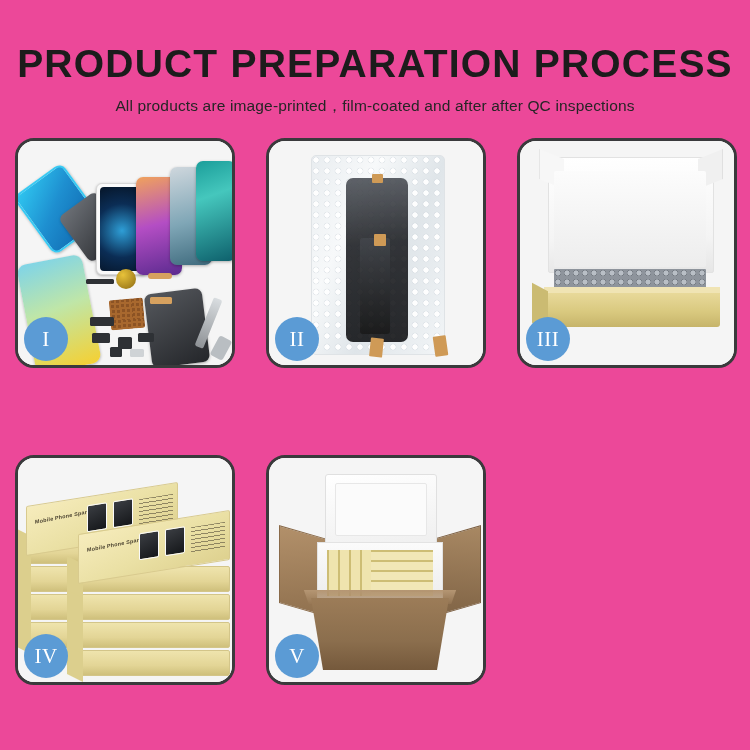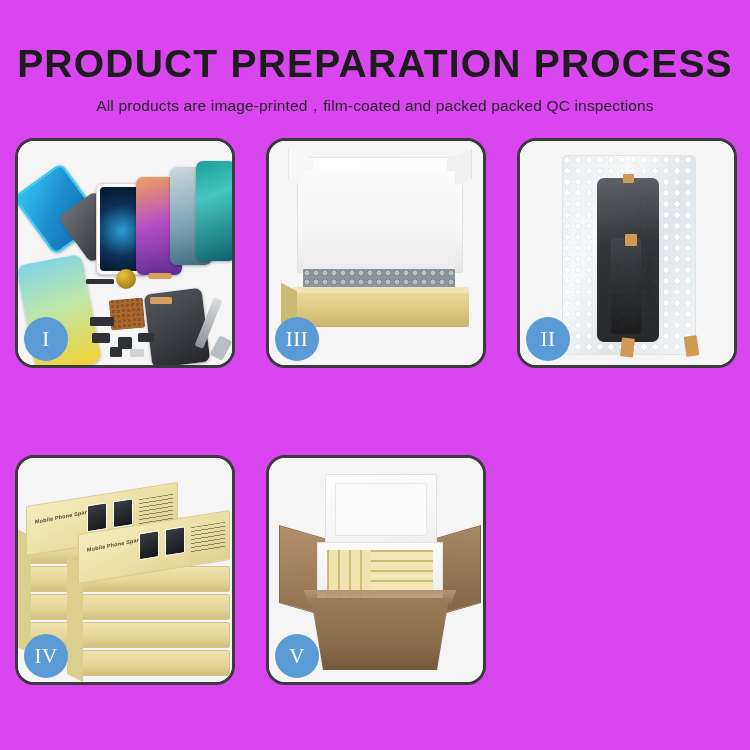--- a/index.html
+++ b/index.html
@@ -2,21 +2,21 @@
 <html><head>
 <meta charset="utf-8">
 <style>
   * { margin:0; padding:0; box-sizing:border-box; }
   html, body {
     width:750px; height:750px;
     background:#ffffff;
     font-family:"Liberation Sans", sans-serif;
     overflow:hidden;
   }
-  .page { position:relative; width:750px; height:750px; background:#d946ef;text-decoration:underline; }
+  .page { position:relative; width:750px; height:750px; background:#ec4899;text-decoration:underline; }
 
   
   .header { position:absolute; top:0; left:0; width:750px; text-align:center; }
   .title {
     font-size:39px; font-weight:700; letter-spacing:1.2px;
     color:#1c1c1c; line-height:1; padding-top:44px;
     font-family:"Liberation Sans", sans-serif;
   }
   .subtitle {
     font-size:15.5px; font-weight:400; color:#252525;
@@ -325,21 +325,21 @@
   .tb1 { left:56px; top:96px; width:16px; height:20px; transform:skewY(16deg); }
   .tb2 { left:58px; top:158px; width:16px; height:18px; transform:skewY(16deg); }
 </style>
 </head>
 <body>
 
 <div class="page">
 
   <div class="header">
     <div class="title">PRODUCT PREPARATION PROCESS</div>
-    <div class="subtitle">All products are image-printed，film-coated and packed packed QC inspections</div>
+    <div class="subtitle">All products are image-printed，film-coated and after after QC inspections</div>
   </div>
 
   <div class="grid">
 
     <div class="panel">
       <div class="panel-inner">
         <div class="scene">
           <div class="ph p1-a"></div>
           <div class="ph p1-b"></div>
           <div class="ph p1-c"></div>
@@ -362,43 +362,43 @@
           <div class="tool"></div>
           <div class="tool2"></div>
         </div>
       </div>
       <div class="badge">I</div>
     </div>
 
     <div class="panel">
       <div class="panel-inner">
         <div class="scene">
-          <div class="box3-lid"></div>
-          <div class="box3-foam"></div>
-          <div class="box3-content"></div>
-          <div class="box3-rim"></div>
-          <div class="box3-front"></div>
-        </div>
-      </div>
-      <div class="badge">III</div>
-    </div>
-
-    <div class="panel">
-      <div class="panel-inner">
-        <div class="scene">
           <div class="bubble-bag">
             <div class="screen-in"></div>
             <div class="tape t1"></div>
             <div class="tape t2"></div>
             <div class="tape t3"></div>
             <div class="tape t4"></div>
           </div>
         </div>
       </div>
       <div class="badge">II</div>
+    </div>
+
+    <div class="panel">
+      <div class="panel-inner">
+        <div class="scene">
+          <div class="box3-lid"></div>
+          <div class="box3-foam"></div>
+          <div class="box3-content"></div>
+          <div class="box3-rim"></div>
+          <div class="box3-front"></div>
+        </div>
+      </div>
+      <div class="badge">III</div>
     </div>
 
     <div class="panel">
       <div class="panel-inner">
         <div class="scene stack">
           <div class="sbox" style="left:6px;  top:150px;">
               <div class="side"></div>
             </div>
           <div class="sbox" style="left:6px;  top:122px;">
               <div class="side"></div>

